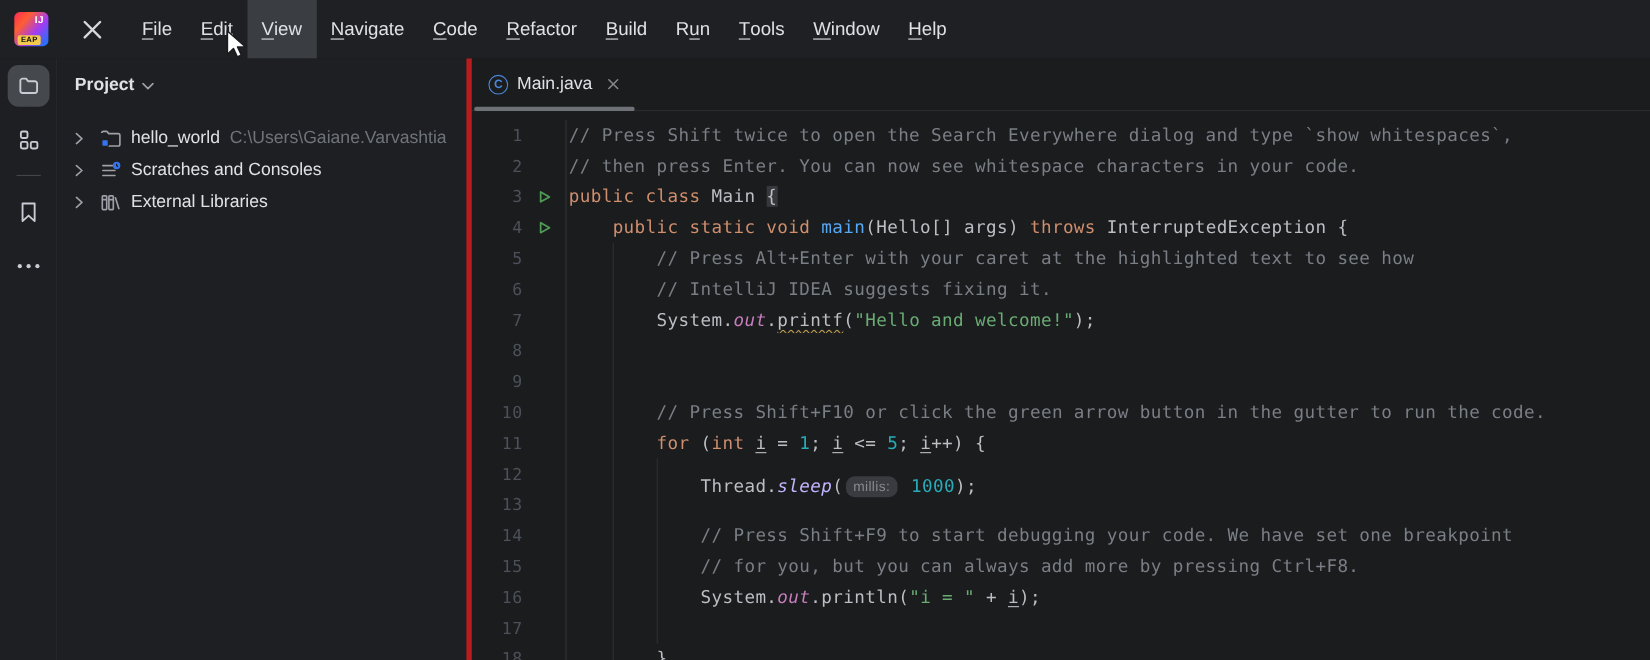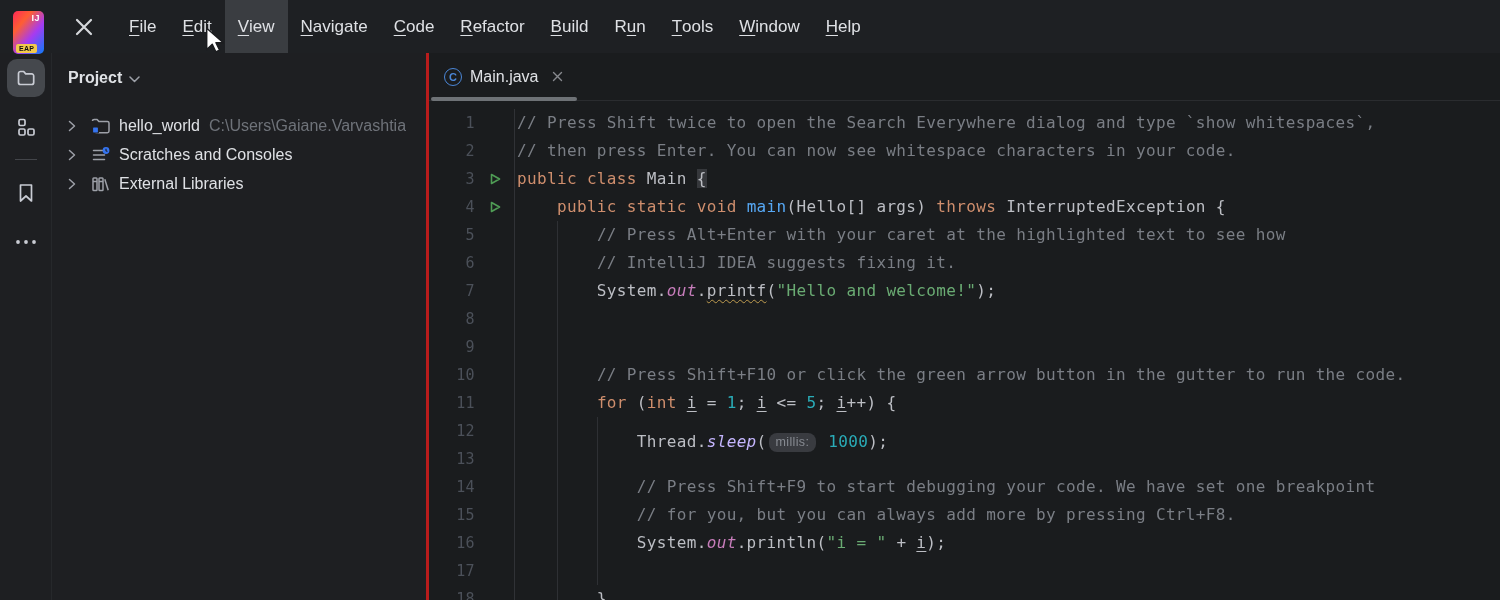--- a/index.html
+++ b/index.html
@@ -12,21 +12,21 @@
   }
 
   
   .menubar {
     position:absolute; top:0; left:0; right:0; height:53px;
     background:#1E2023;
     display:flex; align-items:stretch;
     z-index:5;
   }
   .logo {
-    width:31px; height:43px; margin:11px 0 0 13px; border-radius:5px;
+    width:31px; height:31px; margin:11px 0 0 13px; border-radius:5px;
     background:linear-gradient(130deg,#FE2857 0%,#FE5E33 28%,#A63BF1 60%,#0A7CFA 100%);
     position:relative; flex-shrink:0;text-decoration:underline;
   }
   .logo-ij {
     position:absolute; top:2px; right:4px;
     font-size:9px; font-weight:bold; color:#fff; letter-spacing:0.5px;
   }
   .logo-eap {
     position:absolute; bottom:1px; left:3px;
     background:#F2C94C; color:#111; font-size:7px; font-weight:bold;
@@ -57,21 +57,21 @@
     width:38px; height:38px; border-radius:10px;
     display:flex; align-items:center; justify-content:center;
     margin-bottom:11px;
   }
   .rail-item.selected { background:#45484D; }
   .rail-divider { width:22px; height:1px; background:#43454A; margin:2px 0 14px 0; }
 
   
   .panel {
     width:377px; background:#1E1F22; flex-shrink:0;
-    border-right:3px solid #b91c1c; overflow:hidden;
+    border-right:5px solid #b91c1c; overflow:hidden;
   }
   .panel-header {
     height:50px; display:flex; align-items:center; padding-left:16px; gap:7px;
     font-size:16px; font-weight:600; color:#DFE1E5;
   }
   .tree { padding-top:8px; }
   .tree-row {
     height:29px; display:flex; align-items:center; padding-left:16px;
     font-size:16px; color:#DFE1E5; white-space:nowrap; overflow:hidden;
   }

